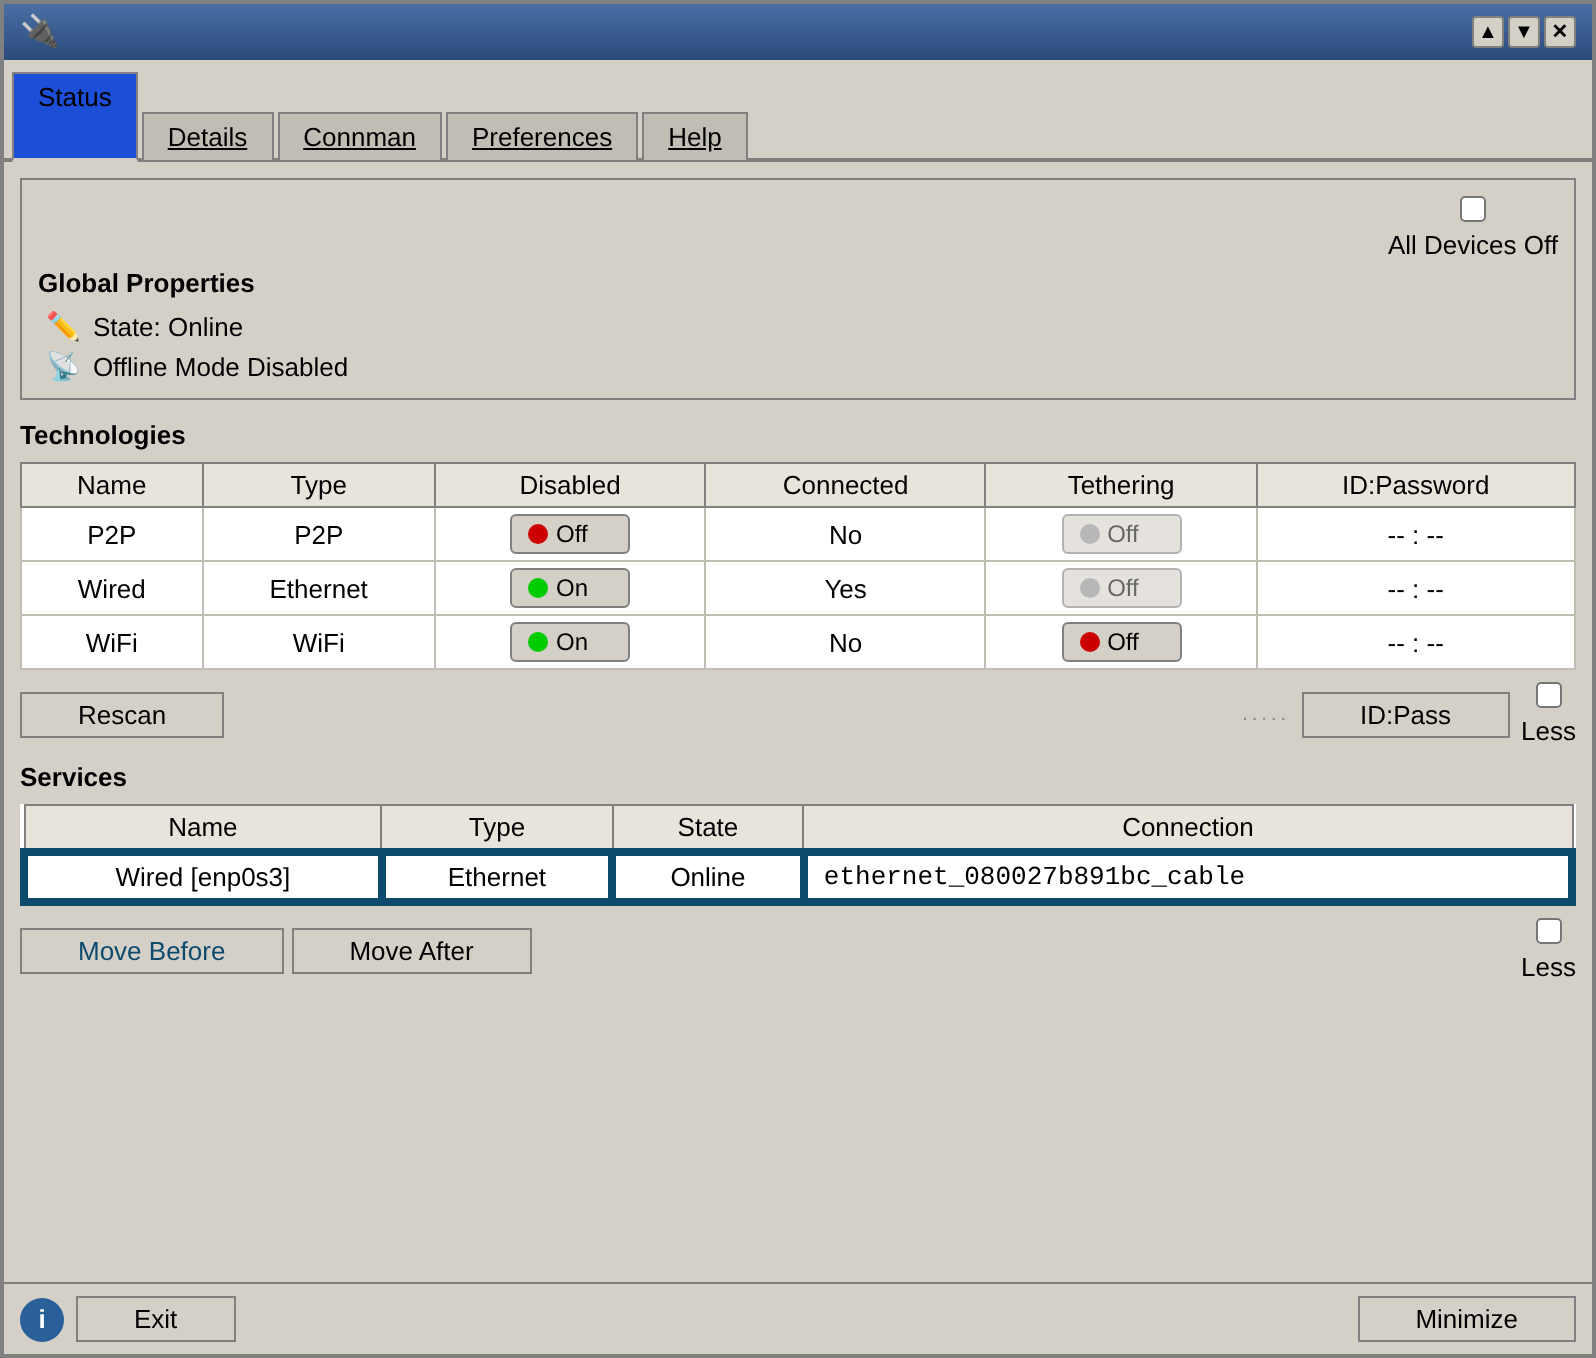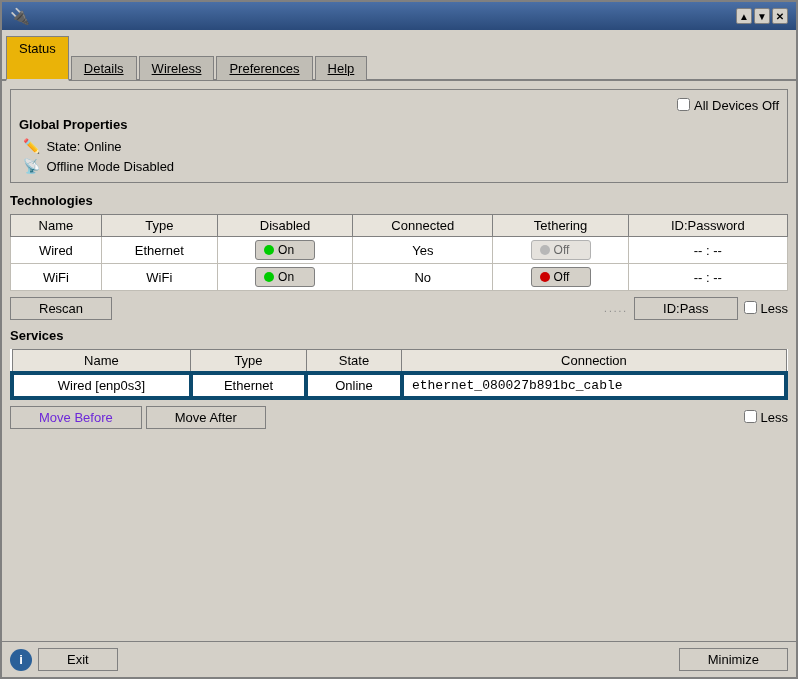--- a/index.html
+++ b/index.html
@@ -70,21 +70,21 @@
       border: 1px solid #808080;
       border-bottom: none;
       background: #c0bdb5;
       cursor: pointer;
       font-size: 13px;
       position: relative;
       top: 1px;
     }
 
     .tab.active {
-      background: #eab308;
+      background: #1d4ed8;
       border-bottom: 2px solid #d4d0c8;
       font-weight: normal;
       top: 2px;
       padding-bottom: 5px;
     }
 
     .tab.underline {
       text-decoration: underline;
       margin-top: 21px;
     }
@@ -105,23 +105,24 @@
     }
 
     .panel-top-right {
       display: flex;
       justify-content: flex-end;
       margin-bottom: 4px;
     }
 
     .checkbox-label {
       display: flex;
-      align-items: flex-start;
+      align-items: center;
       gap: 4px;
       font-size: 13px;
+      flex-direction: column;
     }
 
     .section-title {
       font-weight: bold;
       font-size: 13px;
       margin-bottom: 6px;
     }
 
     .global-props {
       display: flex;
@@ -200,21 +201,21 @@
 
     .btn {
       padding: 3px 28px;
       border: 1px solid #808080;
       background: #d4d0c8;
       cursor: pointer;
       font-size: 13px;
     }
 
     .btn:disabled {
-      color: #6d28d9;
+      color: #0c4a6e;
       cursor: default;
     }
 
     .services-section {
       margin-top: 2px;
     }
 
     .services-table {
       width: 100%;
       border-collapse: collapse;
@@ -299,21 +300,21 @@
     <div class="titlebar-buttons">
       <div class="titlebar-btn">▲</div>
       <div class="titlebar-btn">▼</div>
       <div class="titlebar-btn" style="font-weight:bold;">✕</div>
     </div>
   </div>
 
   <div class="tab-bar">
     <div class="tab active">Status</div>
     <div class="tab underline">Details</div>
-    <div class="tab underline">Wireless</div>
+    <div class="tab underline">Connman</div>
     <div class="tab underline">Preferences</div>
     <div class="tab underline">Help</div>
   </div>
 
   <div class="main-content">
 
     <div class="panel">
       <div class="panel-top-right">
         <label class="checkbox-label">
           <input type="checkbox" style="">
@@ -341,20 +342,38 @@
             <th>Name</th>
             <th>Type</th>
             <th>Disabled</th>
             <th>Connected</th>
             <th>Tethering</th>
             <th>ID:Password</th>
           </tr>
         </thead>
         <tbody>
           <tr>
+            <td>P2P</td>
+            <td>P2P</td>
+            <td>
+              <span class="status-btn">
+                <span class="dot dot-red"></span>
+                <span>Off</span>
+              </span>
+            </td>
+            <td>No</td>
+            <td>
+              <span class="status-btn" style="opacity:0.6;">
+                <span class="dot dot-gray"></span>
+                <span>Off</span>
+              </span>
+            </td>
+            <td>-- : --</td>
+          </tr>
+          <tr>
             <td>Wired</td>
             <td>Ethernet</td>
             <td>
               <span class="status-btn">
                 <span class="dot dot-green"></span>
                 <span>On</span>
               </span>
             </td>
             <td>Yes</td>
             <td>

